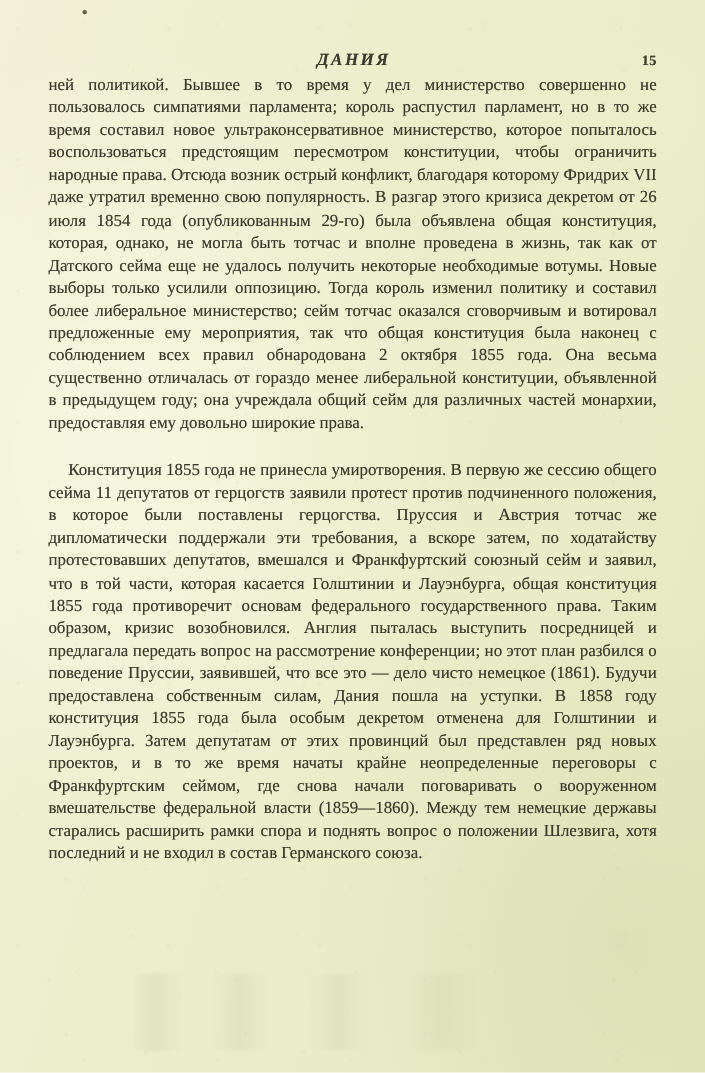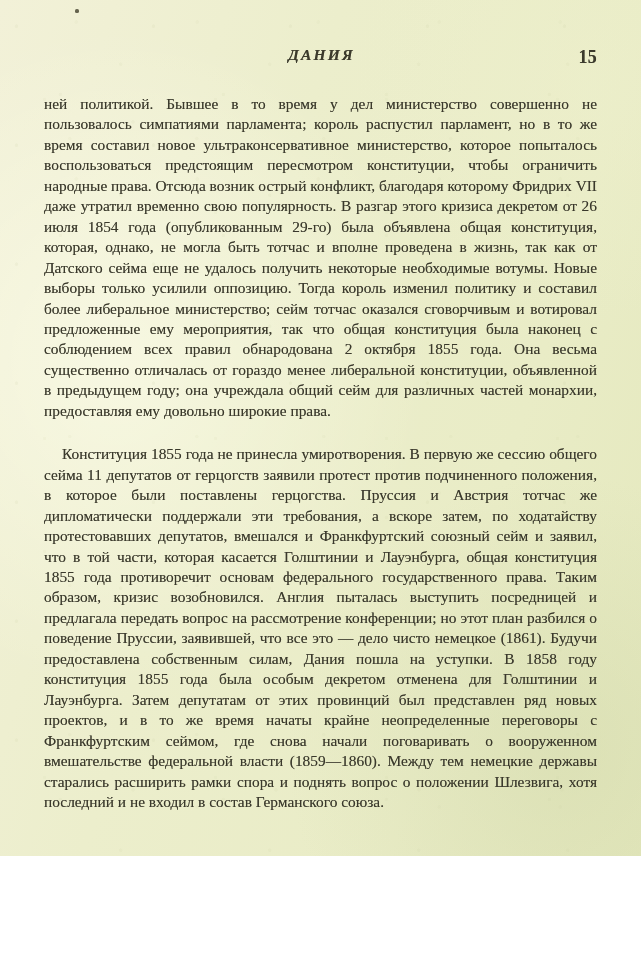--- a/index.html
+++ b/index.html
@@ -5,21 +5,21 @@
 <style>
   html, body {
     margin: 0;
     padding: 0;
     background: #ffffff;
   }
 
   .page {
     position: relative;
     width: 641px;
-    height: 856px;
+    height: 975px;
     overflow: hidden;
     background-color: #edeecd;
     background-image:
       radial-gradient(ellipse 70% 55% at 18% 42%, rgba(255,255,240,0.55) 0%, rgba(255,255,240,0) 70%),
       radial-gradient(ellipse 60% 45% at 88% 88%, rgba(205,212,166,0.40) 0%, rgba(205,212,166,0) 72%),
       radial-gradient(ellipse 55% 40% at 92% 10%, rgba(238,240,205,0.45) 0%, rgba(238,240,205,0) 70%),
       linear-gradient(107deg, #f2f1d8 0%, #eceecc 38%, #e9ecc6 72%, #e4e8bd 100%);
     font-family: "Liberation Serif", "DejaVu Serif", serif;
     -webkit-font-smoothing: antialiased;
   }
@@ -91,31 +91,31 @@
     font-size: 15.5px;
     letter-spacing: 2.2px;
     color: #3b3a2c;
     text-indent: 2.2px;
   }
 
   .running-head .folio {
     position: absolute;
     right: 0;
     top: 1px;
-    font-size: 18px;
+    font-size: 13px;
     font-weight: 700;
     color: #3b3a2c;
     letter-spacing: 0.3px;
     font-family: Liberation Serif, serif;
   }
 
   .body-text {
     position: absolute;
     left: 44px;
-    top: 94px;
+    top: 68px;
     width: 553px;
     font-size: 15.4px;
     line-height: 20.45px;
     color: #3a392c;
     text-align: justify;
     text-justify: inter-word;
     hyphens: manual;
   }
 
   .body-text p {

